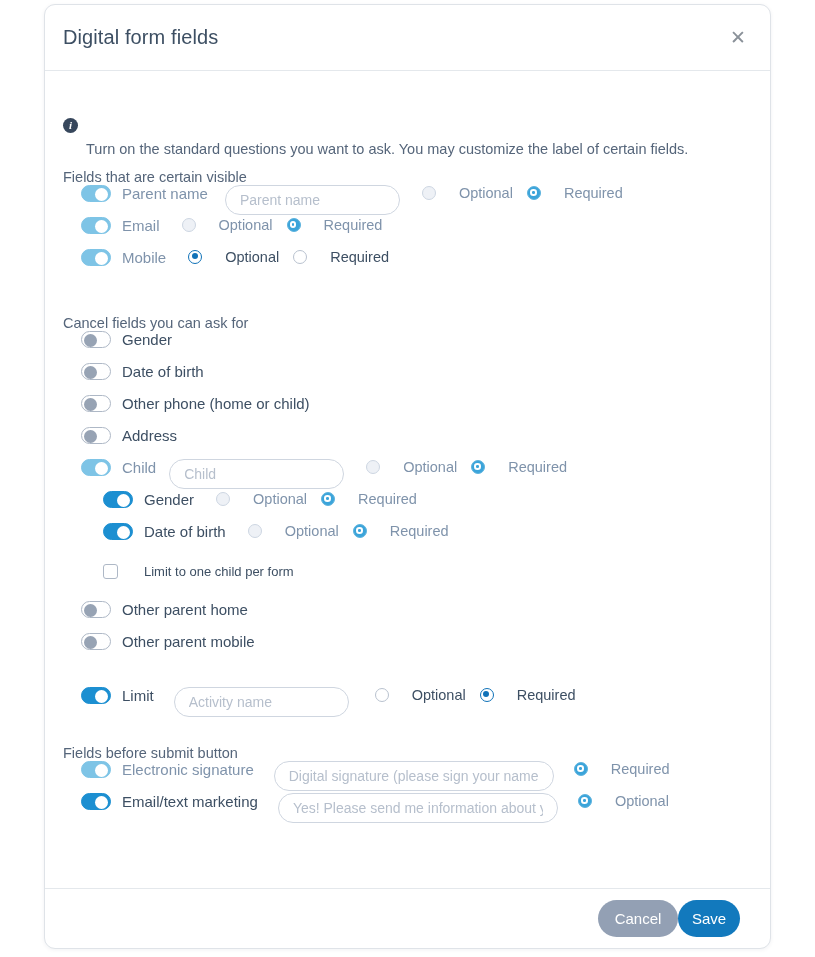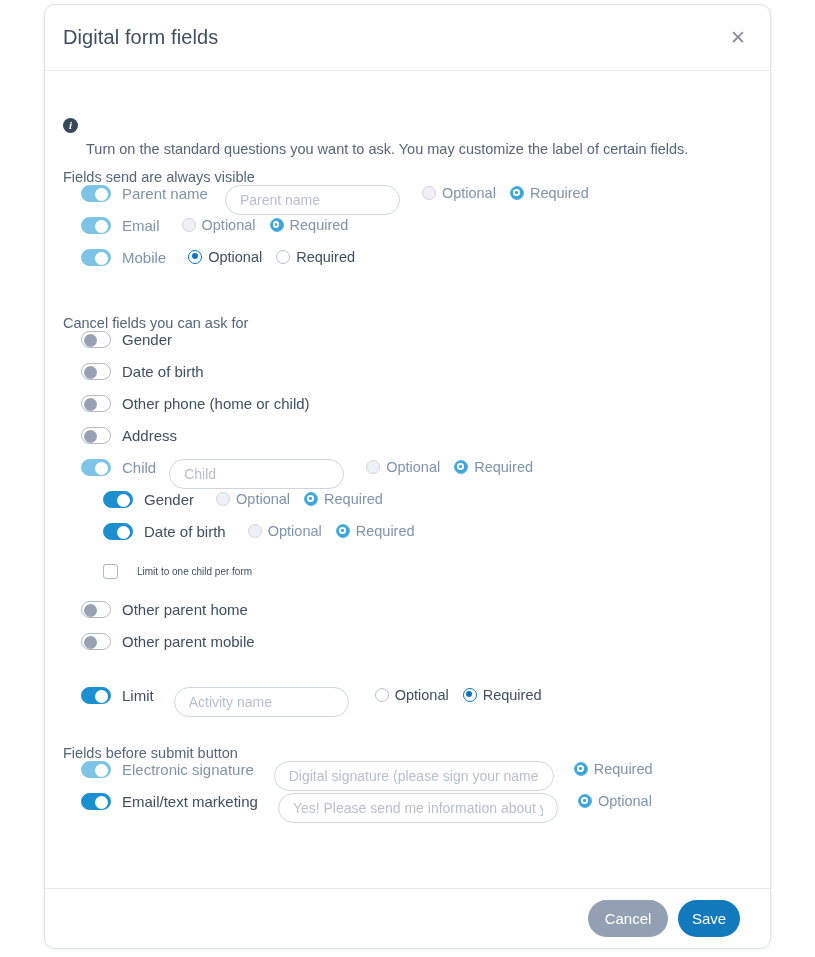--- a/index.html
+++ b/index.html
@@ -77,21 +77,20 @@
     left: 0;
     right: 0;
     bottom: 0;
     height: 60px;
     border-top: 1px solid #e4e8ec;
     box-sizing: border-box;
     display: flex;
     align-items: center;
     justify-content: flex-end;
     padding-right: 30px;
-    gap: 10px;
   }
 
   
   .info-row {
     display: flex;
     align-items: center;
     gap: 8px;
     padding-top: 22px;
   }
   .info-icon {
@@ -193,21 +192,21 @@
 
   
   .radio-group {
     display: flex;
     align-items: center;
     gap: 14px;
   }
   .radio {
     display: flex;
     align-items: center;
-    gap: 6px;
+    gap: 23px;
     cursor: pointer;
   }
   .radio .dot {
     position: relative;
     width: 14px;
     height: 14px;
     border-radius: 50%;
     box-sizing: border-box;
     flex: none;
   }
@@ -265,23 +264,23 @@
     width: 15px;
     height: 15px;
     border: 1.4px solid #aeb8c6;
     border-radius: 3px;
     background: #ffffff;
     flex: none;
     cursor: pointer;
     box-sizing: border-box;
   }
   .checkbox-label {
-    font-size: 10px;
+    font-size: 13px;
     color: #3d4f63;
-    margin-left: 19px;
+    margin-left: 26px;
   }
 
   
   .gap-sm { height: 14px; }
   .gap-md { height: 22px; }
 
   
   .btn {
     border: none;
     border-radius: 19px;
@@ -306,21 +305,21 @@
       <div class="close-icon">✕</div>
     </div>
 
     <div class="modal-body">
 
       <div class="info-row">
         <div class="info-icon">i</div>
         <div class="info-text">Turn on the standard questions you want to ask. You may customize the label of certain fields.</div>
       </div>
 
-      <div class="section-caption">Fields send are always visible</div>
+      <div class="section-caption">Fields that are certain visible</div>
 
       <div class="row indent-1">
         <div class="toggle on faded">
             <span class="knob"></span>
           </div>
         <div class="field-label faded">Parent name</div>
         <input class="pill-input w-parent" type="text" placeholder="Parent name" style="">
         <div class="radio-group" style="margin-left:22px;">
           <div class="radio faded unsel">
             <span class="dot"></span>

